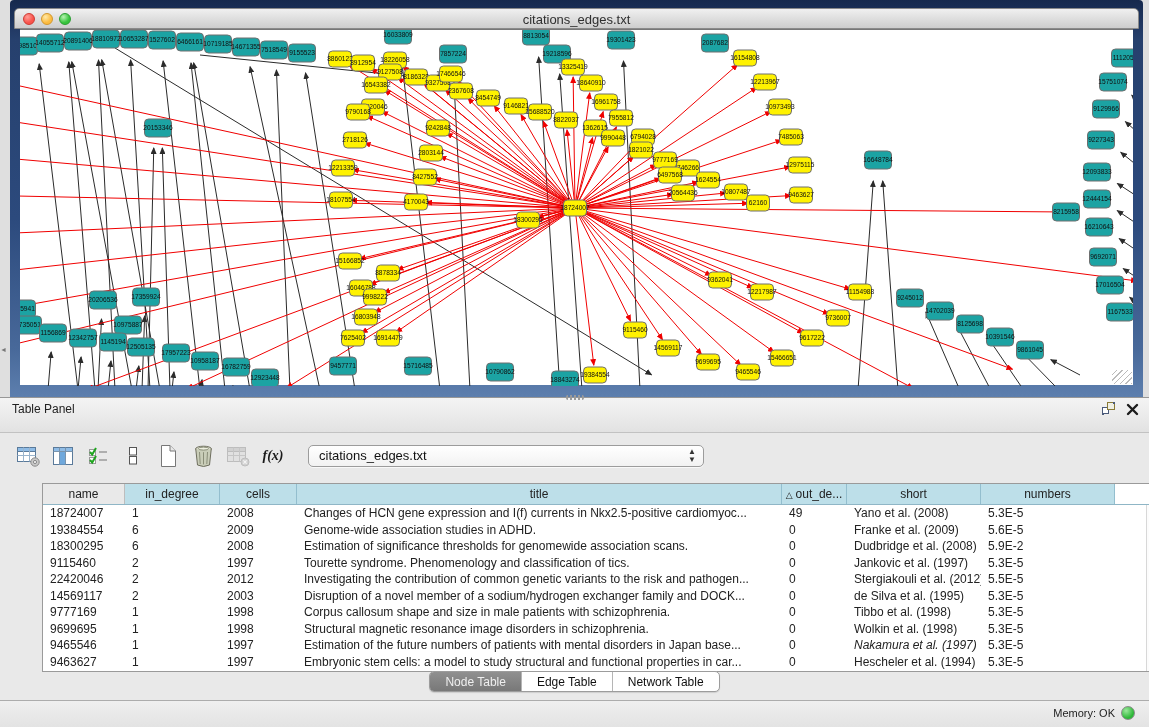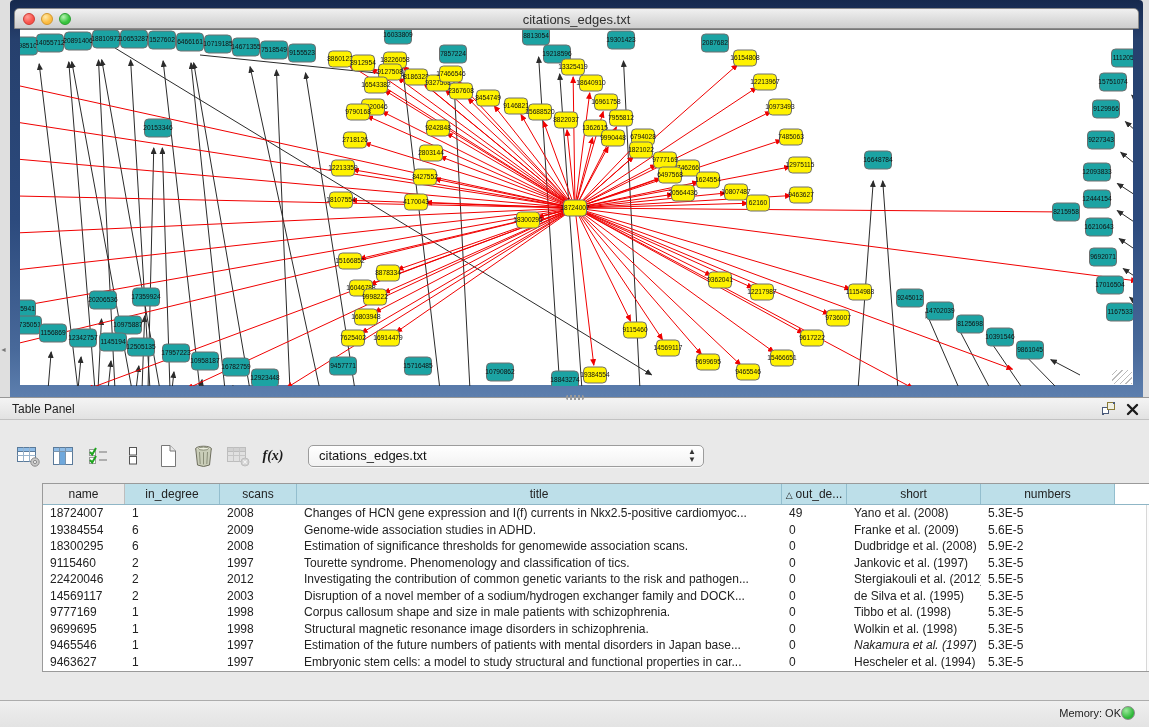--- a/index.html
+++ b/index.html
@@ -19,21 +19,21 @@
   .t-green { left:44px; background:radial-gradient(circle at 35% 30%,#b6f3b0,#37c43e 60%); border:1px solid #2a9e31;}
   .win-title { position:absolute; width:100%; text-align:center; top:3px; font-size:13px; color:#2f2f2f; }
   .net-canvas { position:absolute; left:10px; top:29px; width:1113px; height:356px;
     background:#fff; border-top:1px solid #777; }
   .net-canvas svg { display:block; }
   .resize-grip { position:absolute; right:1px; bottom:1px; width:20px; height:14px;
     background:repeating-linear-gradient(135deg,transparent 0 3px,#aaa 3px 4px); opacity:.8; }
 
   
   .table-panel { position:absolute; left:0; top:397px; width:1149px; height:330px; background:#E9E9E9; }
-  .tp-header { position:absolute; left:0; top:0; width:100%; height:23px;
+  .tp-header { position:absolute; left:0; top:0; width:100%; height:36px;
     background:linear-gradient(#F4F4F4,#E2E2E2); border-top:1px solid #979797; border-bottom:1px solid #C2C2C2; }
   .tp-title { position:absolute; left:12px; top:4px; font-size:12px; color:#222; }
   .tp-icons { position:absolute; right:10px; top:3px; display:flex; gap:10px; align-items:center; }
   .grip { position:absolute; left:566px; top:-3px; width:18px; height:5px;
     background:repeating-linear-gradient(90deg,#9a9a9a 0 2px,transparent 2px 4px); border-radius:2px; }
 
   .toolbar { position:absolute; left:14px; top:44px; height:30px; display:flex; align-items:center; gap:7px; }
   .tool-btn { width:28px; height:28px; display:flex; align-items:center; justify-content:center; cursor:default; }
   .fx { font-family:"Liberation Serif", serif; font-style:italic; font-weight:bold; font-size:14px; color:#1a1a1a; }
   .combo { margin-left:14px; width:396px; height:22px; background:linear-gradient(#ffffff,#f2f2f2);
@@ -59,21 +59,21 @@
 
   .tabs-bar { position:absolute; left:0; top:274px; width:100%; text-align:center; }
   .seg { display:inline-flex; border:1px solid #9c9c9c; border-radius:5px; overflow:hidden;
     background:#fff; height:21px; box-shadow:0 1px 1px rgba(0,0,0,.12); }
   .seg-item { font-size:12px; line-height:20px; padding:0 15px; color:#111; border-left:1px solid #b5b5b5; }
   .seg-item:first-child { border-left:none; }
   .seg-item.sel { background:linear-gradient(#909090,#787878); color:#efefef; }
 
   .status-bar { position:absolute; left:0; top:303px; width:100%; height:27px;
     border-top:1px solid #ACACAC; background:linear-gradient(#EFEFEF,#E3E3E3); }
-  .status-inner { position:absolute; right:14px; top:5px; display:flex; align-items:center; }
+  .status-inner { position:absolute; right:14px; top:5px; display:flex; align-items:center; gap:6px; }
   .status-label { font-size:11px; color:#222; }
   .status-dot { width:14px; height:14px; border-radius:50%;
     background:radial-gradient(circle at 35% 30%,#9CE89C,#2EB838 65%); border:1px solid #8a8a8a; }
 
   .collapse-arrow { position:absolute; left:0px; top:346px; font-size:7px; color:#777; }
 </style>
 </head>
 <body>
 
 <div class="net-frame">
@@ -767,21 +767,21 @@
     <div class="combo">
       <span>citations_edges.txt</span>
       <span class="combo-arrows">▲<br>▼</span>
     </div>
   </div>
 
   <div class="tbl">
     <div class="tbl-head" id="tbl-head">
         <div class="th primary" style="width: 82px;">name</div>
         <div class="th" style="width: 95px;">in_degree</div>
-        <div class="th" style="width: 77px;">scans</div>
+        <div class="th" style="width: 77px;">cells</div>
         <div class="th" style="width: 485px;">title</div>
         <div class="th" style="width: 65px;"><span class="sort-tri">△</span>out_de...</div>
         <div class="th" style="width: 134px;">short</div>
         <div class="th" style="width: 134px;">numbers</div>
       </div>
     <div class="tbl-body" id="tbl-body">
         <div class="tr">
           <div class="td" style="width: 82px;">18724007</div>
           <div class="td" style="width: 95px;">1</div>
           <div class="td" style="width: 77px;">2008</div>
@@ -870,20 +870,27 @@
           <div class="td" style="width: 65px;">0</div>
           <div class="td" style="width: 134px;">Hescheler et al. (1994)</div>
           <div class="td" style="width: 134px;">5.3E-5</div>
         </div>
       </div>
     <div class="vscroll">
       <div class="vthumb"></div>
     </div>
   </div>
 
+  <div class="tabs-bar">
+    <div class="seg" id="seg-tabs">
+        <div class="seg-item sel">Node Table</div>
+        <div class="seg-item">Edge Table</div>
+        <div class="seg-item">Network Table</div>
+      </div>
+  </div>
 
   <div class="status-bar">
     <div class="status-inner">
       <span class="status-label">Memory: OK</span>
       <span class="status-dot"></span>
     </div>
   </div>
 </div>
 
 </body></html>

